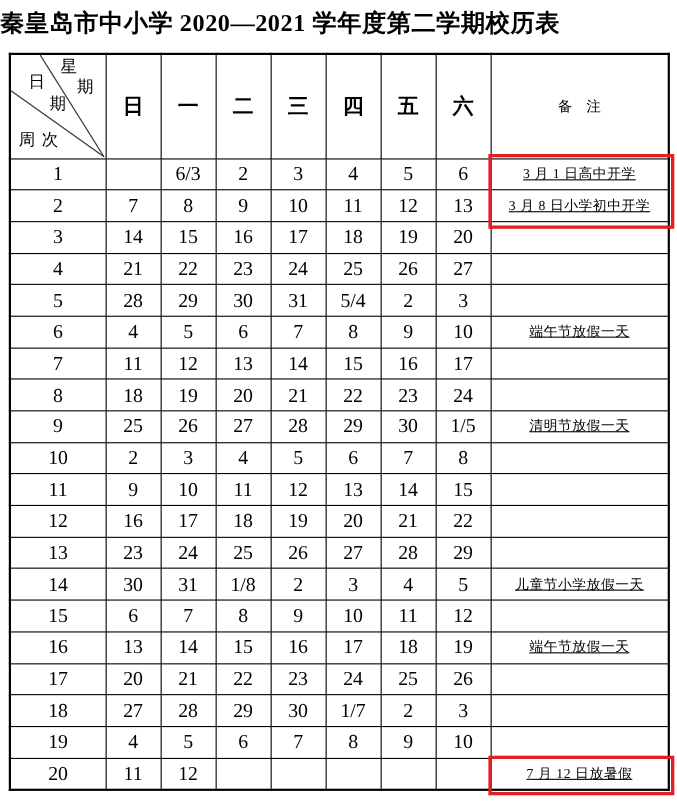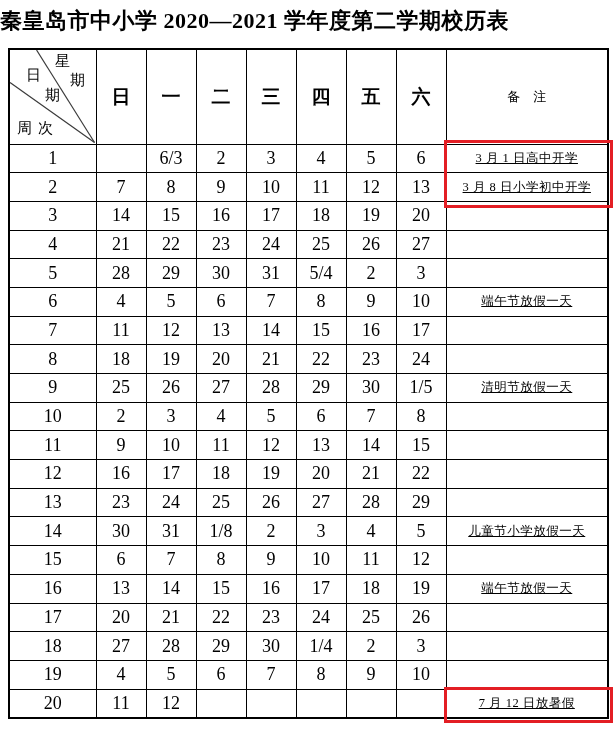--- a/index.html
+++ b/index.html
@@ -273,21 +273,21 @@
           <td class="date">25</td>
           <td class="date">26</td>
           <td class="remark"></td>
         </tr>
         <tr>
           <td class="week">18</td>
           <td class="date">27</td>
           <td class="date">28</td>
           <td class="date">29</td>
           <td class="date">30</td>
-          <td class="date">1/4</td>
+          <td class="date">1/7</td>
           <td class="date">2</td>
           <td class="date">3</td>
           <td class="remark"></td>
         </tr>
         <tr>
           <td class="week">19</td>
           <td class="date">4</td>
           <td class="date">5</td>
           <td class="date">6</td>
           <td class="date">7</td>

